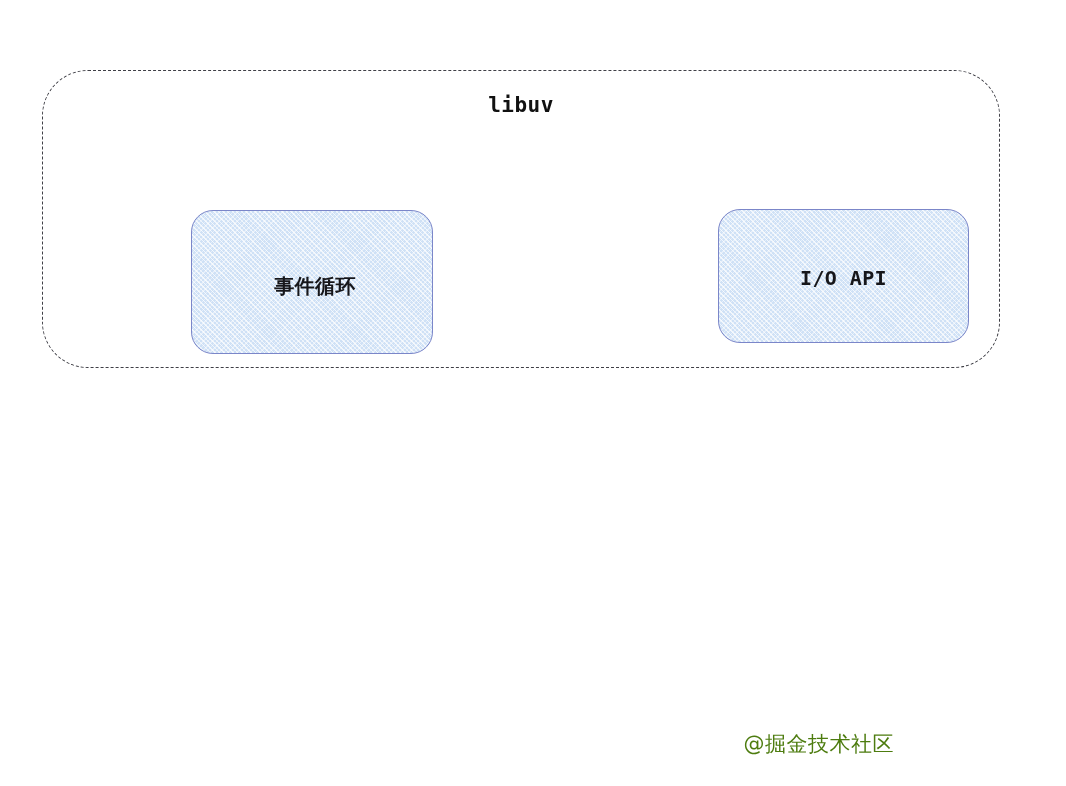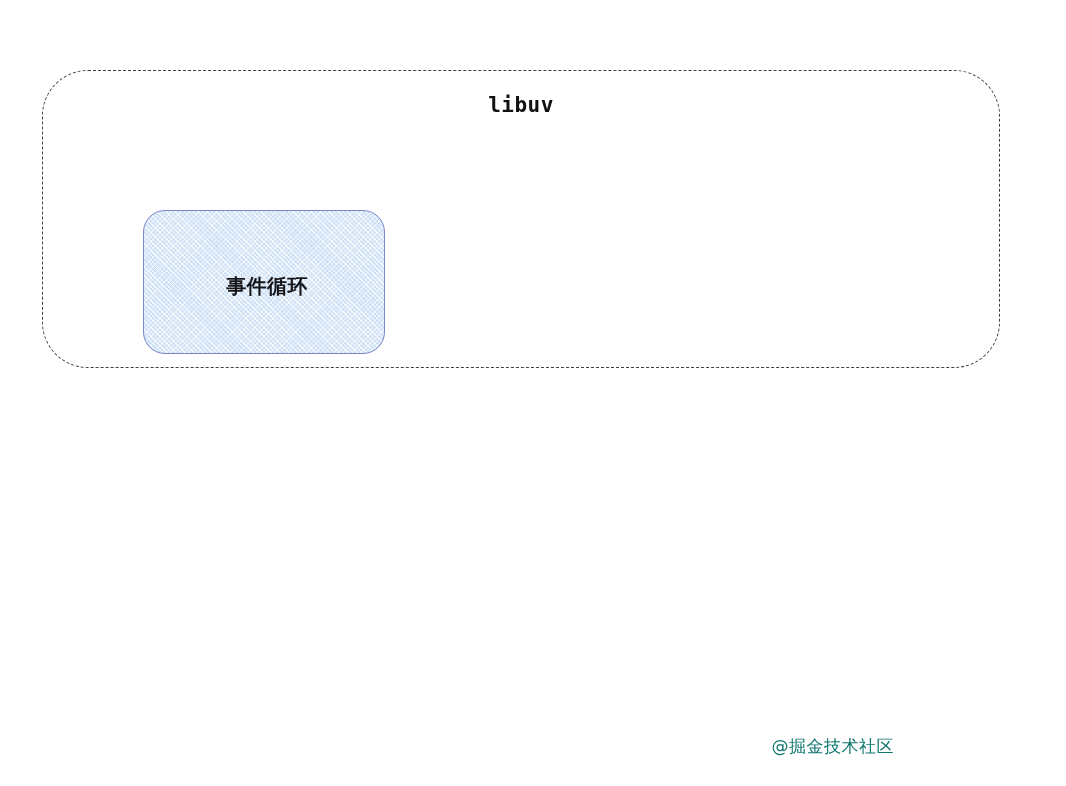--- a/index.html
+++ b/index.html
@@ -84,20 +84,21 @@
       repeating-linear-gradient(45deg,
         rgba(255,255,255,0.72) 0px,
         rgba(255,255,255,0.72) 1px,
         rgba(255,255,255,0) 1px,
         rgba(255,255,255,0) 3.2px),
       repeating-linear-gradient(-45deg,
         rgba(255,255,255,0.48) 0px,
         rgba(255,255,255,0.48) 1px,
         rgba(255,255,255,0) 1px,
         rgba(255,255,255,0) 3.2px);
+    margin-left: 48px;
   }
 
   
   #node-event-loop {
     left: 100px;
     top: 139px;
     width: 242px;
     height: 144px;
   }
   #node-io-api {
@@ -110,37 +111,40 @@
   
   #node-event-loop .node-label { transform: translate(3px, 4px); }
   #node-io-api .node-label { transform: translate(0px, 2px); }
 
   
   #watermark {
     position: absolute;
     right: 24px;
     bottom: 28px;
     font-family: "DejaVu Sans", "Liberation Sans", sans-serif;
-    font-size: 17px;
-    color: #0f766e;
+    font-size: 21px;
+    color: #4d7c0f;
     letter-spacing: 0.5px;
     white-space: pre;
     user-select: none;
   }
 </style>
 </head>
 <body>
 
 <div id="canvas">
 
   <div class="group" id="group-libuv">
     <div class="group-title">libuv</div>
 
     <div class="node blue" id="node-event-loop">
       <span class="node-label">事件循环</span>
     </div>
 
+    <div class="node blue" id="node-io-api">
+      <span class="node-label">I/O API</span>
+    </div>
   </div>
 
 
   <div id="watermark">@掘金技术社区</div>
 
 </div>
 
 </body></html>

